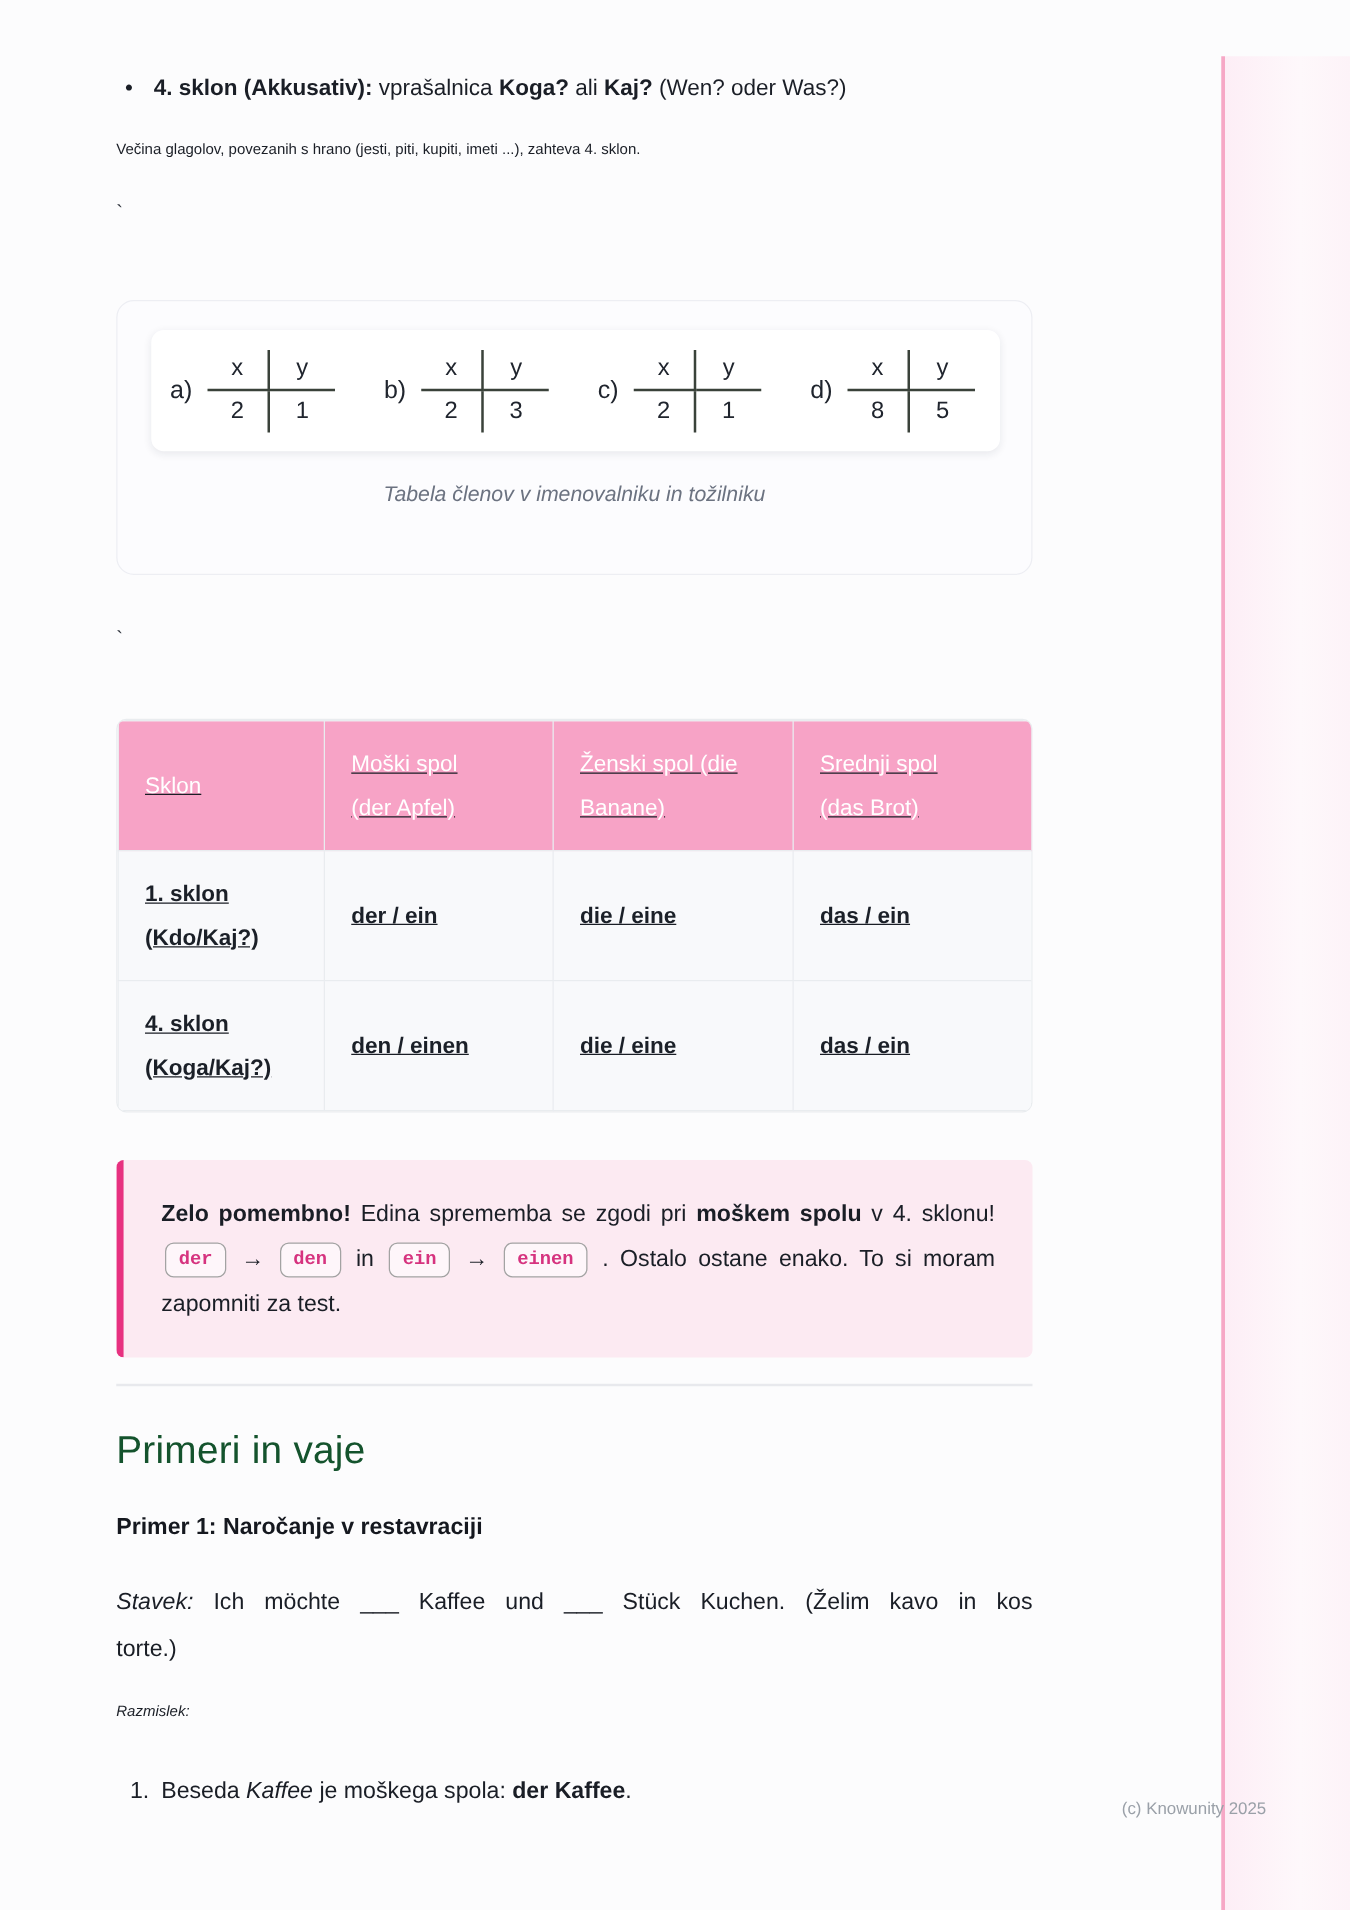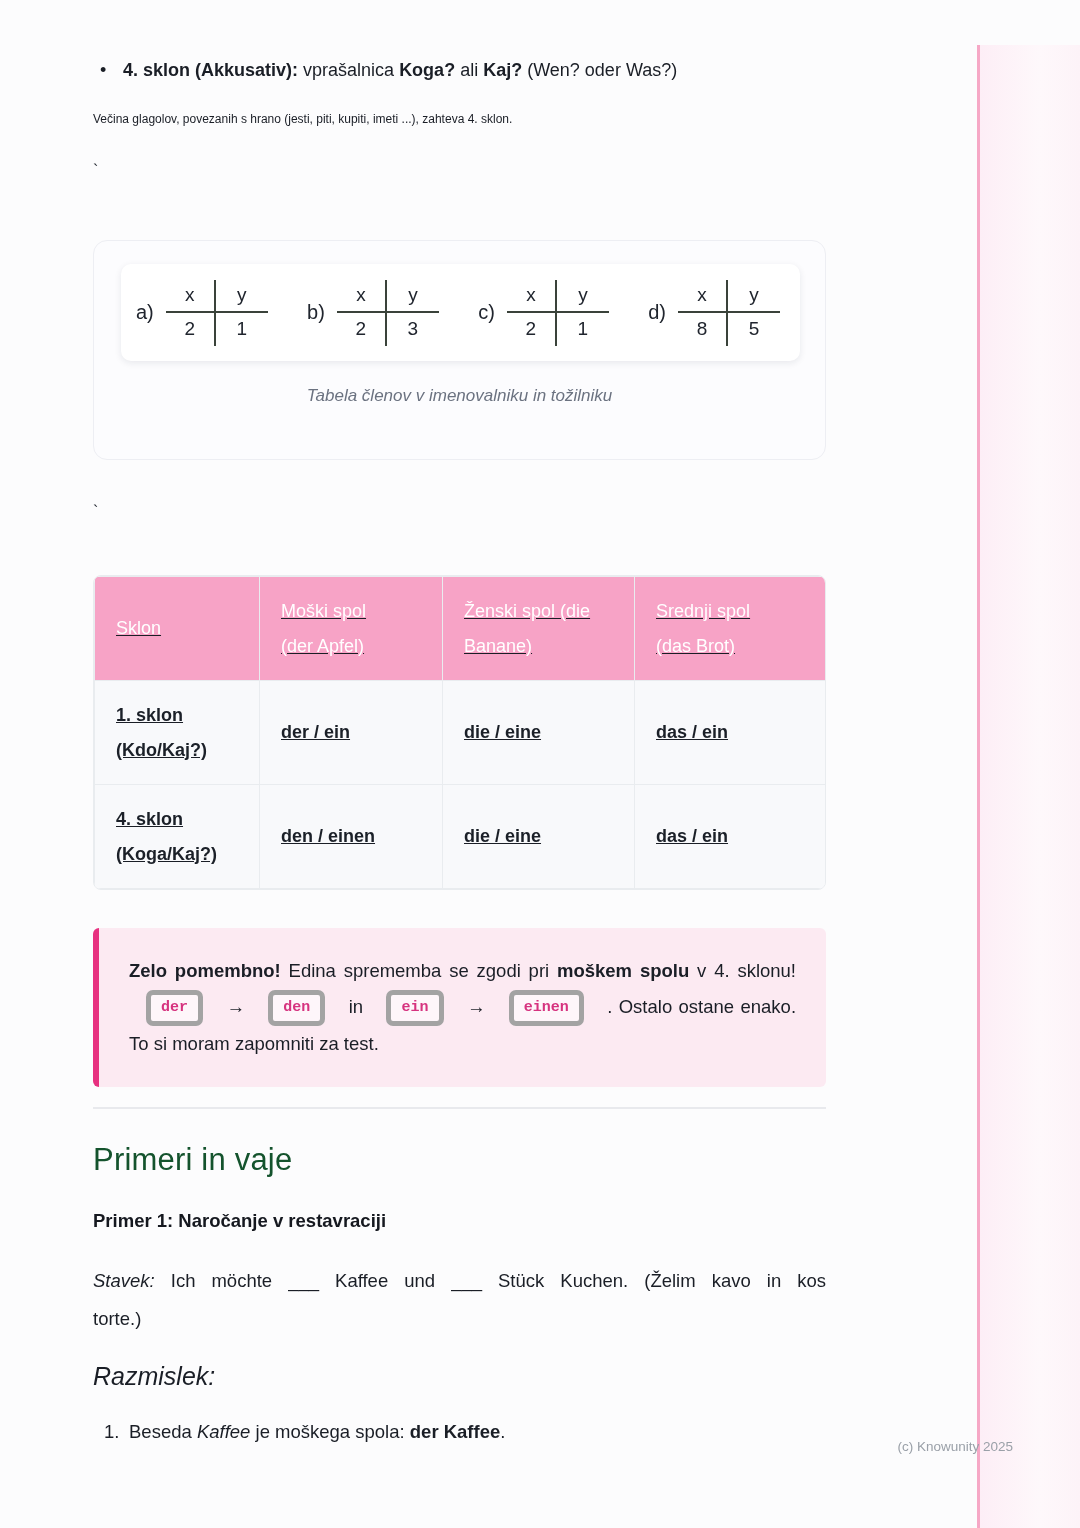--- a/index.html
+++ b/index.html
@@ -66,37 +66,37 @@
   
   .callout {
     position:absolute; left:0; top:928px; width:733px;
     background:#fceaf2; border-left:6px solid #e73180; border-radius:6px;
     padding:25px 30px 25px 30px;
   }
   .callout-text { font-size:18.5px; line-height:36px; text-align:justify; color:#1a1e26; }
   .chip {
     display:inline-block; font-family:"Liberation Mono", monospace;
     font-size:15px; font-weight:bold; color:#d6337f;
-    background:#fef6fa; border:5px solid #a3a3a3; border-radius:7px;
-    padding:1px 10px; line-height:24px; margin:0 17px; vertical-align:2px;
+    background:#fef6fa; border:1px solid #a3a3a3; border-radius:7px;
+    padding:1px 10px; line-height:24px; margin:0 3px; vertical-align:2px;
   }
   .arrow-glyph { color:#1a1e26; }
 
   .divider { position:absolute; left:0; top:1107px; width:733px; height:2px; background:#e8e9ed; }
 
   .section-heading { position:absolute; left:0; top:1142px; font-size:31px; font-weight:normal; color:#14532d; letter-spacing:0.2px; }
 
   .example-title { position:absolute; left:0; top:1210px; font-size:18.5px; font-weight:bold; color:#15181f; }
 
   .sentence { position:absolute; left:0; top:1262px; width:733px; font-size:18.5px; line-height:38px; }
   .justify-line { text-align:justify; height:38px; overflow:hidden; }
   .justify-line::after { content:""; display:inline-block; width:100%; height:0; }
   .italic { font-style:italic;margin-top:24px; }
 
-  .thought-label { position:absolute; left:0; top:1362px; font-size:25px; font-style:italic;text-align:right; }
+  .thought-label { position:absolute; left:0; top:1362px; font-size:12px; font-style:italic;text-align:right; }
 
   .list-item { position:absolute; left:11px; top:1418px; display:flex; font-size:18.5px; line-height:28px; }
   .list-number { width:25px; flex:0 0 25px; }
 
   
   .edge-band {
     position:absolute; top:45px; right:0; width:100px; height:1483px;
     background:linear-gradient(to right, #fdeef6 0%, #fef8fb 60%, #fdf3f8 100%);
   }
   .edge-line { position:absolute; top:45px; right:100px; width:3px; height:1483px; background:#f6a8c6; }

